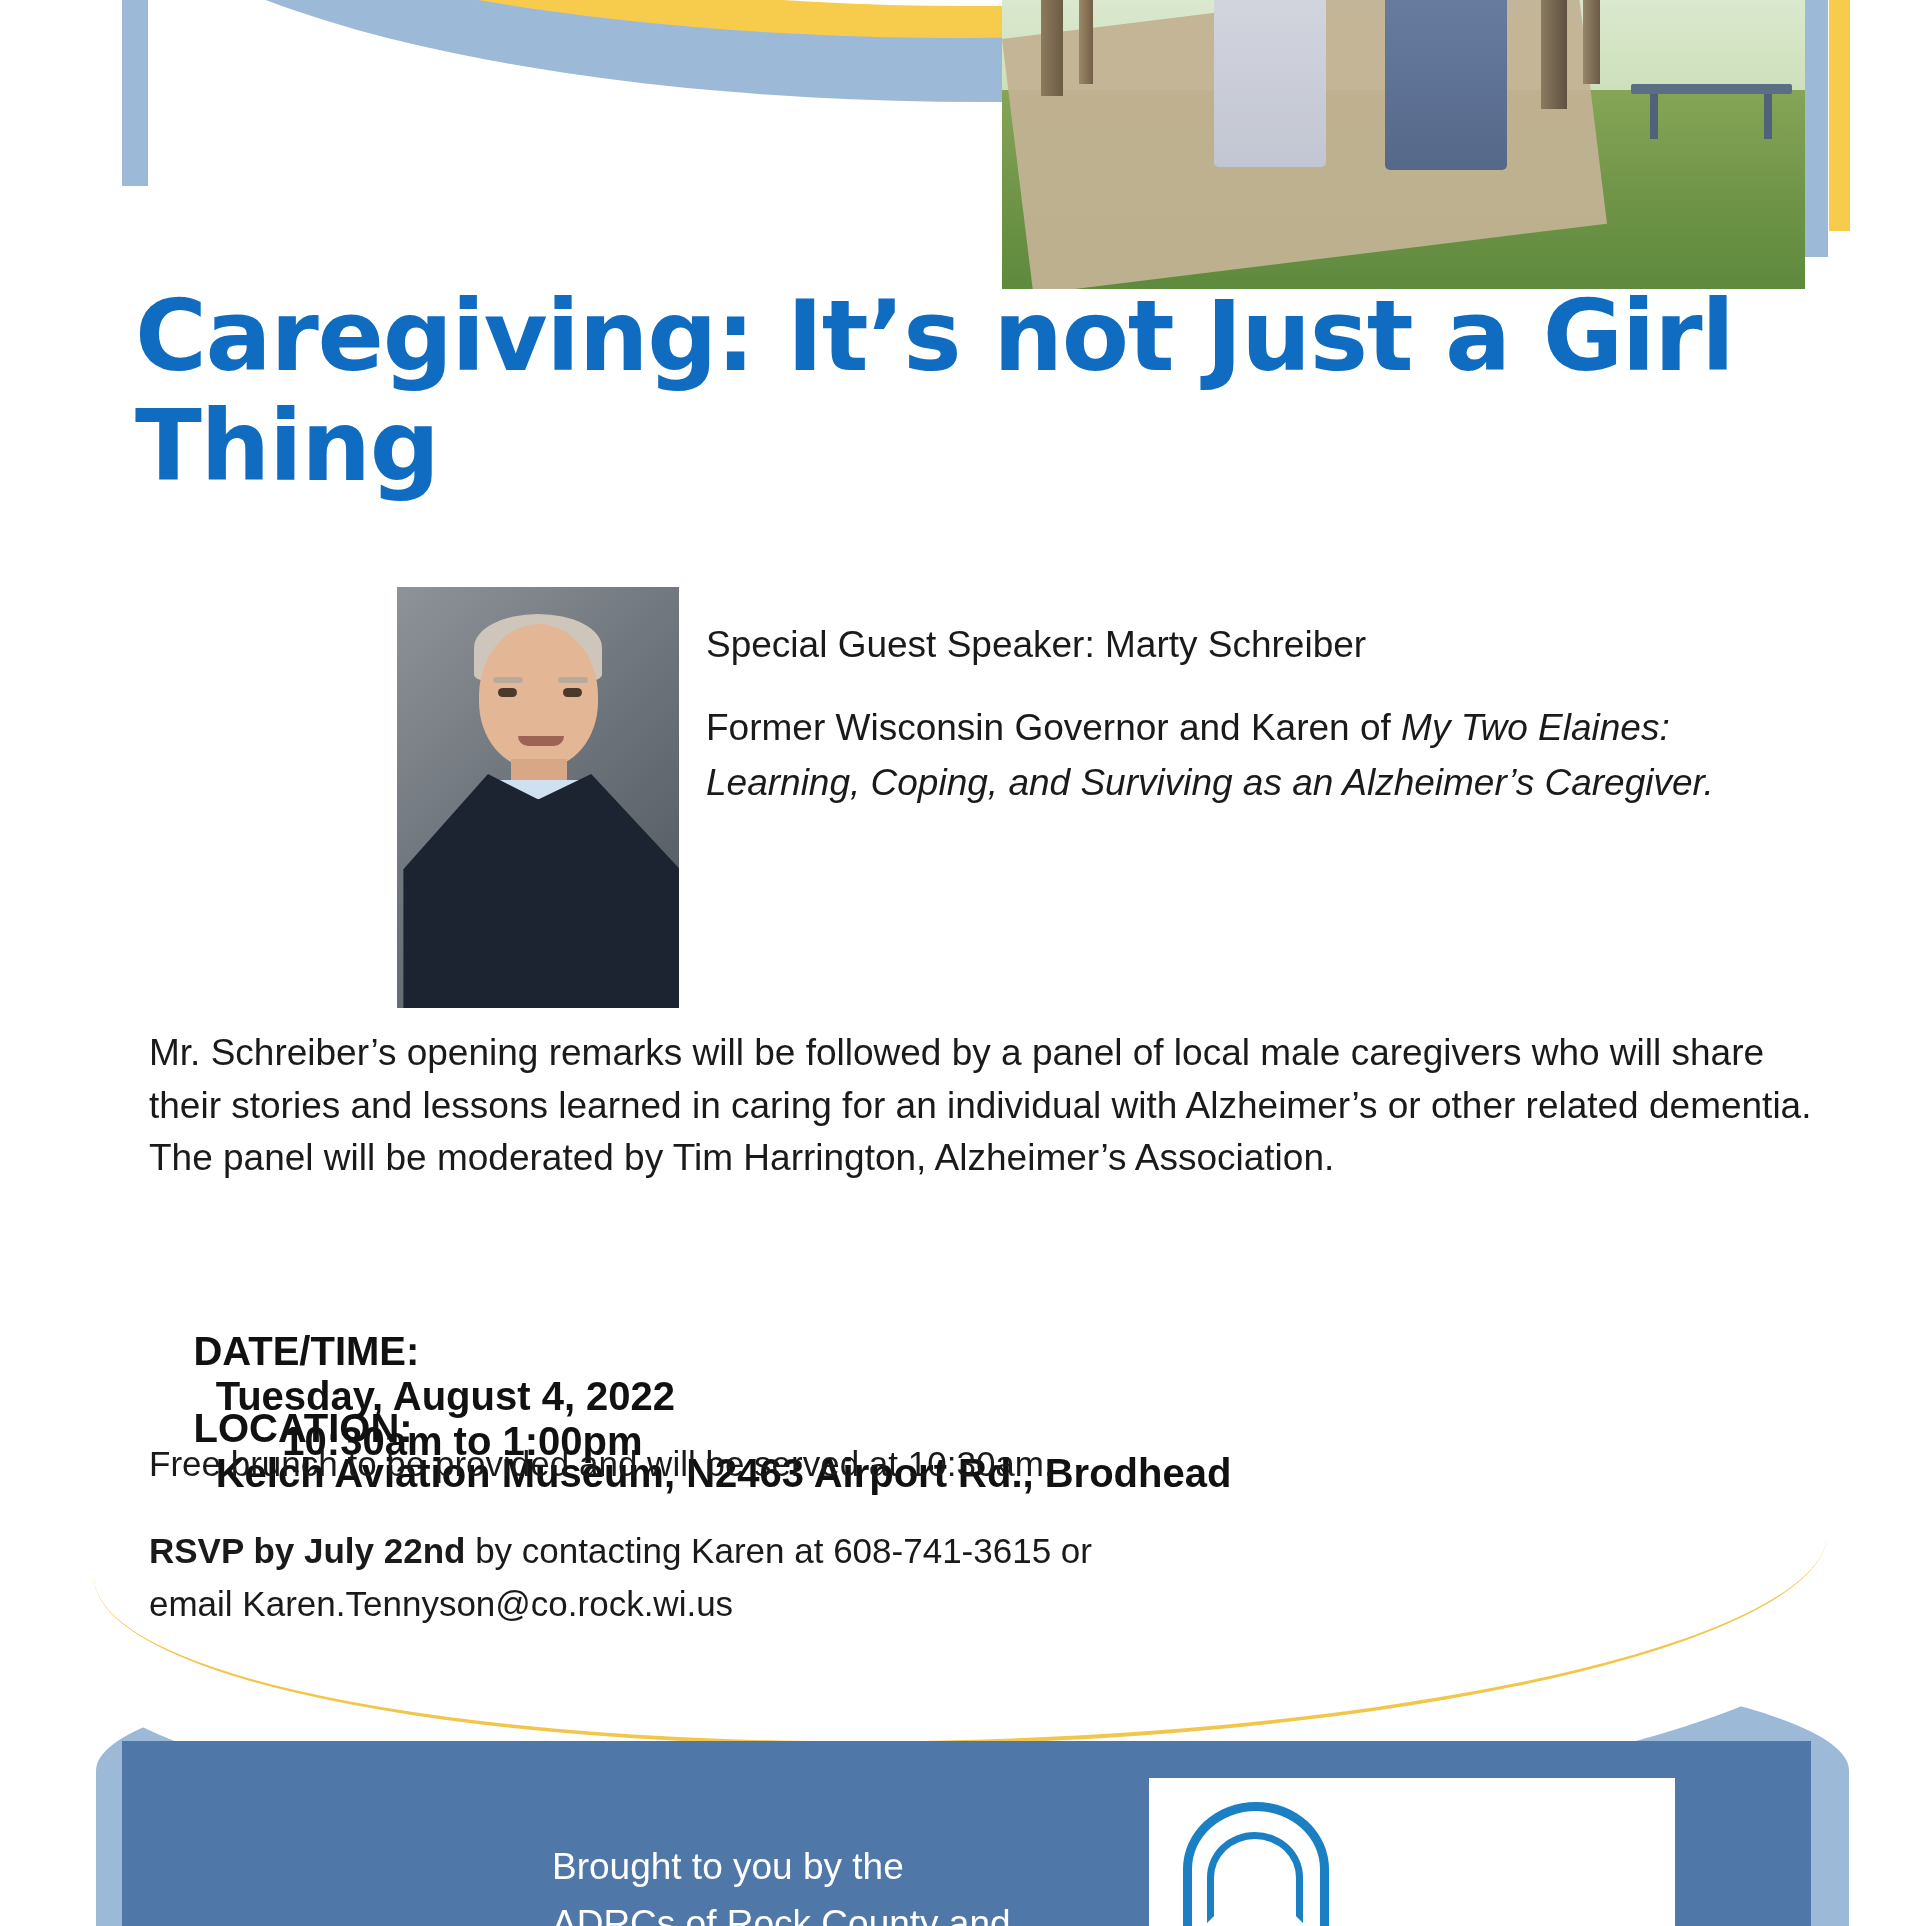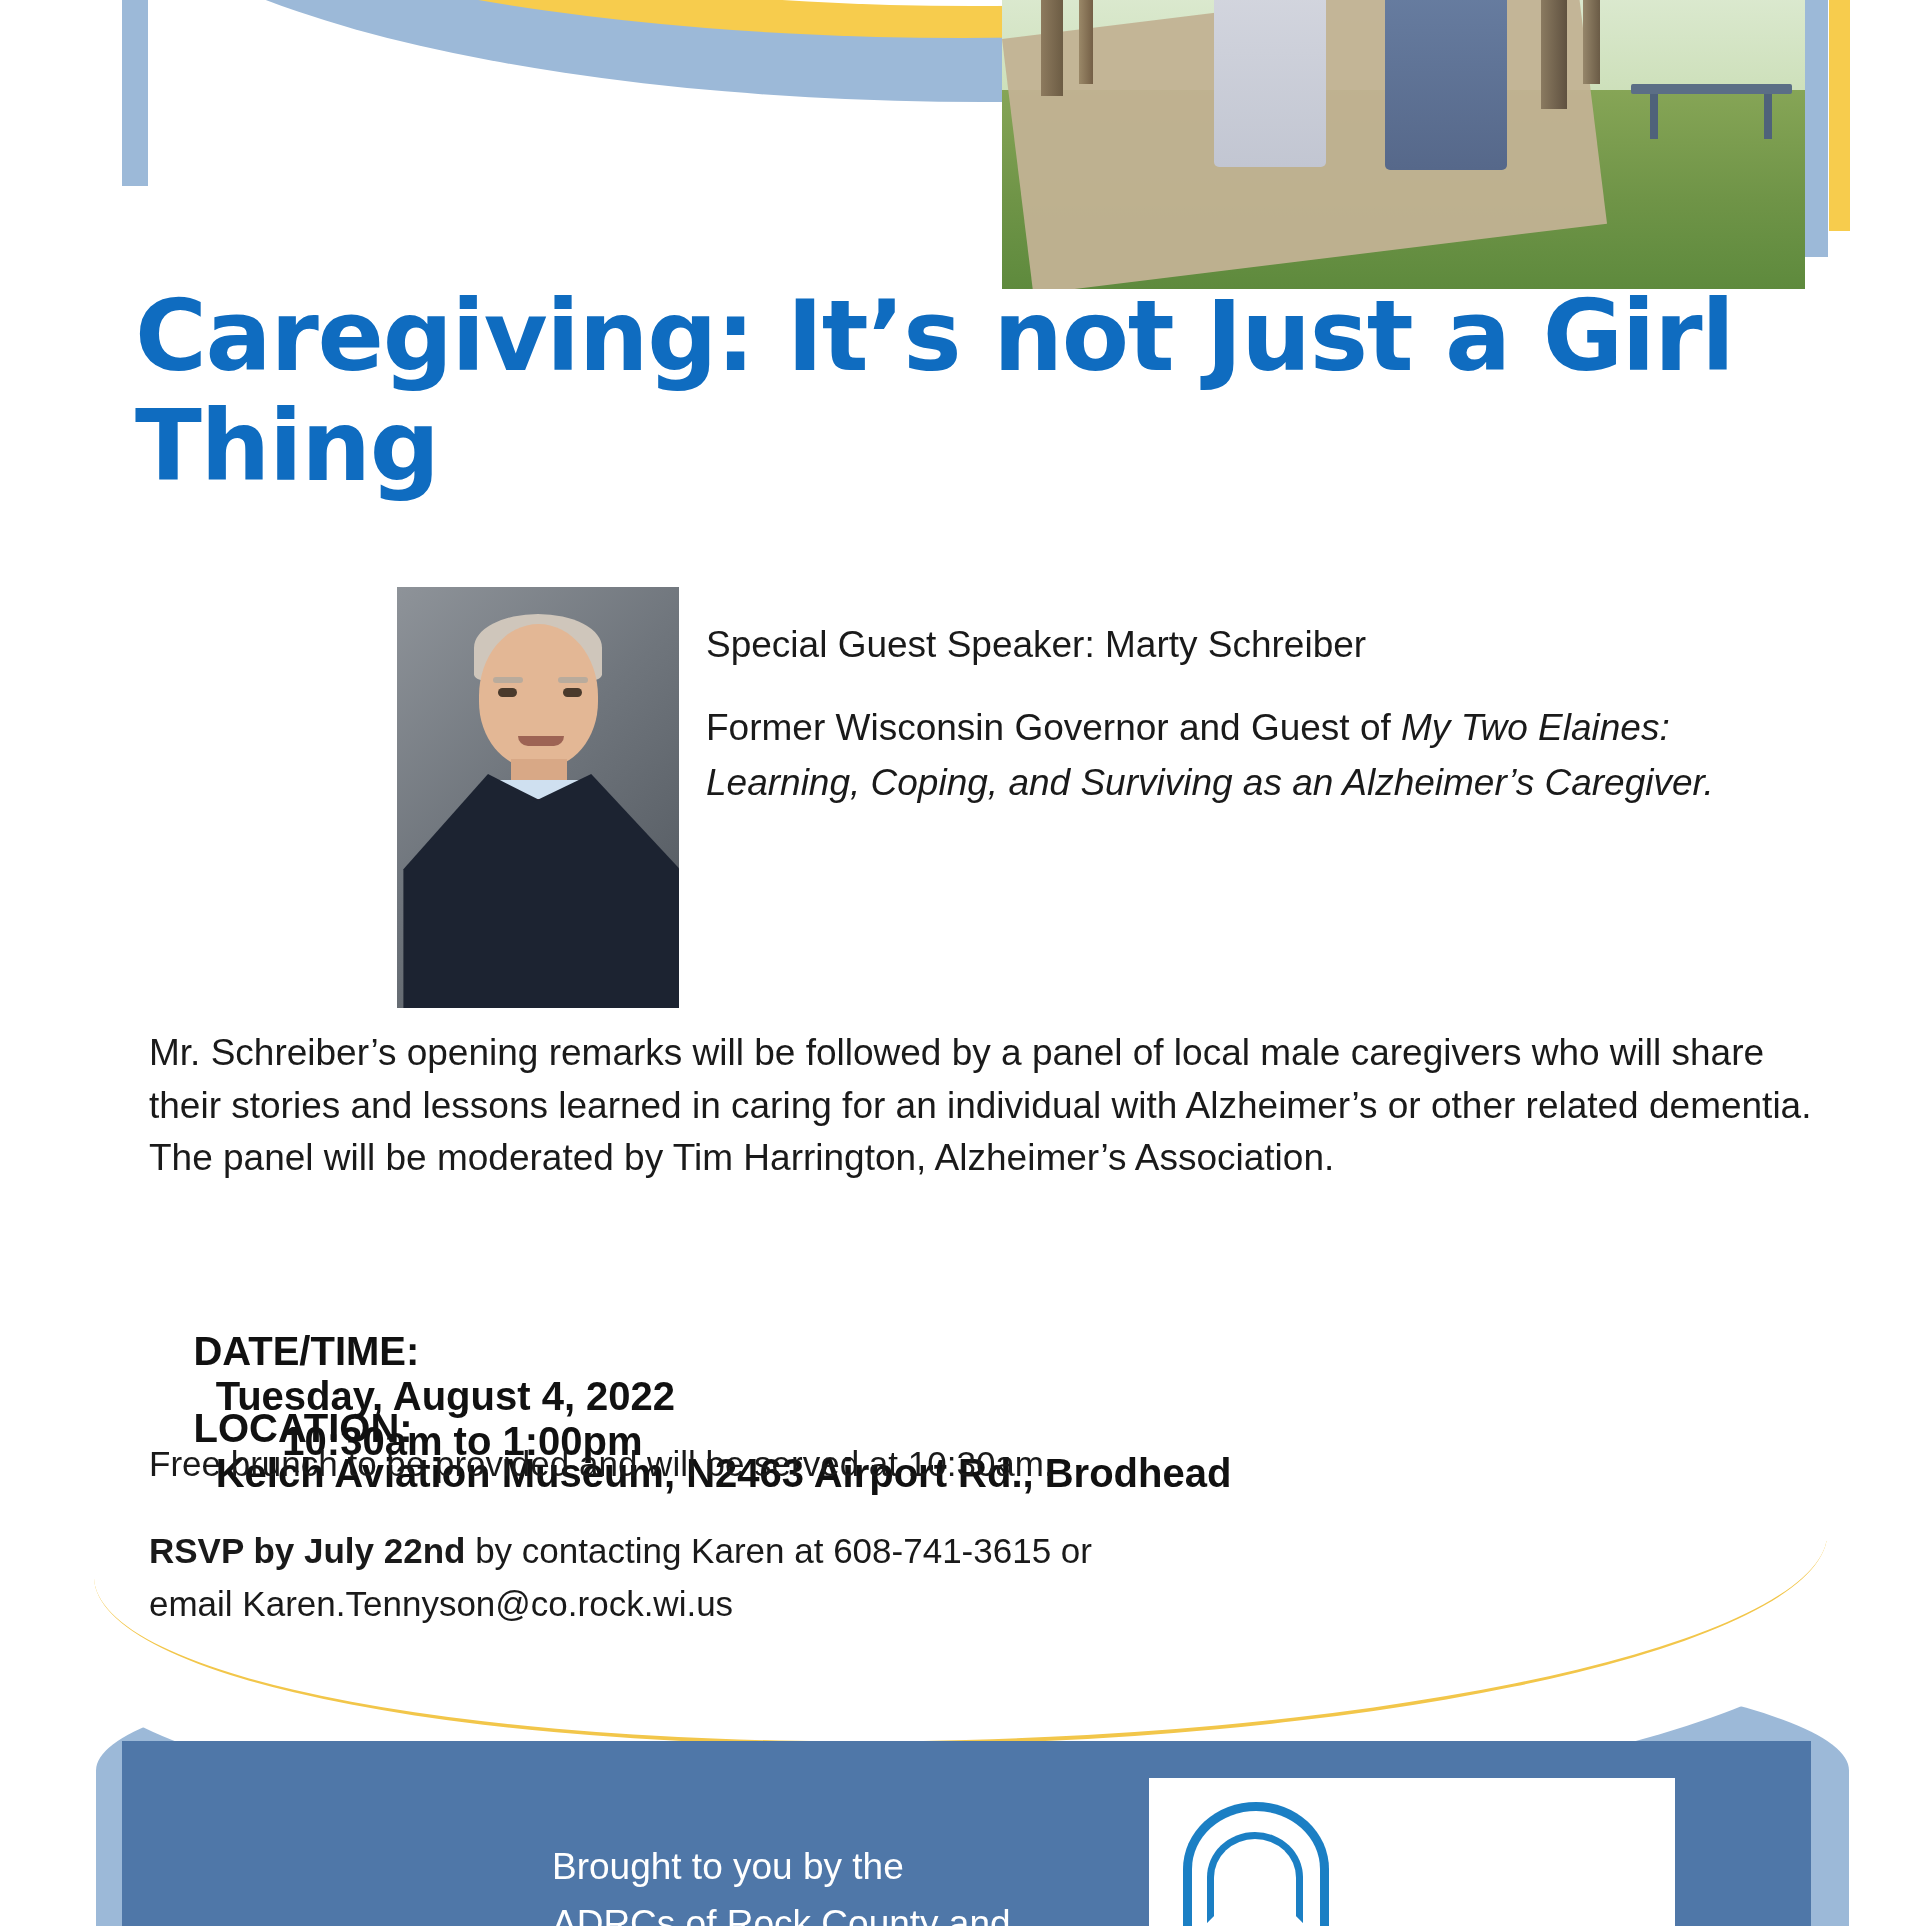--- a/index.html
+++ b/index.html
@@ -422,21 +422,21 @@
     <div class="sp-shirt"></div>
     <div class="sp-tie"></div>
     <div class="sp-suit-l"></div>
     <div class="sp-suit-r"></div>
   </div>
 
   <div class="speaker-text">
     <div>Special Guest Speaker: Marty Schreiber</div>
     <div class="line-gap"></div>
     <div>
-      <span>Former Wisconsin Governor and Guest of </span><em>My Two Elaines: Learning, Coping, and Surviving as an Alzheimer’s Caregiver.</em>
+      <span>Former Wisconsin Governor and Karen of </span><em>My Two Elaines: Learning, Coping, and Surviving as an Alzheimer’s Caregiver.</em>
     </div>
   </div>
 
   <div class="body-para">Mr. Schreiber’s opening remarks will be followed by a panel of local male caregivers who will share their stories and lessons learned in caring for an individual with Alzheimer’s or other related dementia.  The panel will be moderated by Tim Harrington, Alzheimer’s Association.</div>
 
   <div class="detail-row datetime">
     <span>DATE/TIME:</span>
     <span>  </span><span>Tuesday, August 4, 2022</span>
     <span>        </span><span>10:30am to 1:00pm</span>
   </div>

